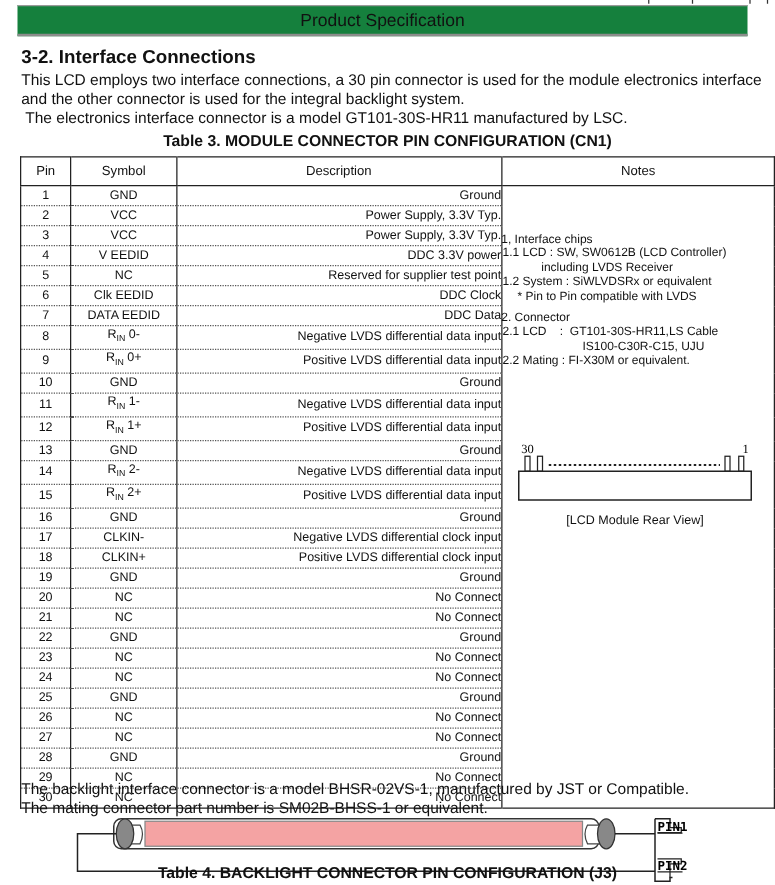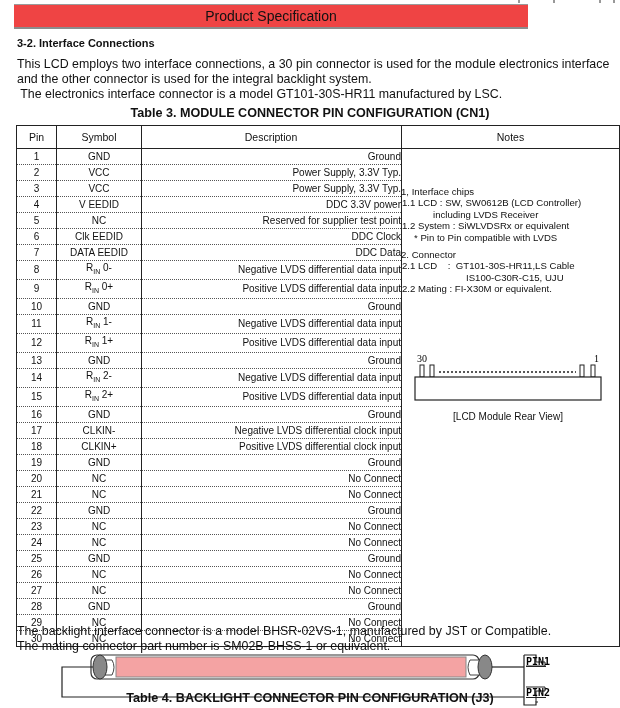--- a/index.html
+++ b/index.html
@@ -1,22 +1,22 @@
 <!DOCTYPE html>
 <html><head>
 <meta charset="utf-8">
 <style>
   html, body { margin:0; padding:0; background:#fff; }
   body { width:620px; height:708px; position:relative; overflow:hidden;
          font-family:"Liberation Sans", sans-serif; color:#111; }
   .topmarks { position:absolute; left:0; top:0; width:620px; height:4px; }
-  .hdrbar { position:absolute; left:14px; top:4px; width:514px; height:22px;
-            background:#ef4444; border-top:1px solid #9a9a9a; border-bottom:2px solid #8c8c8c;
+  .hdrbar { position:absolute; left:14px; top:4px; width:584px; height:22px;
+            background:#15803d; border-top:1px solid #9a9a9a; border-bottom:2px solid #8c8c8c;
             text-align:center; font-size:14px; line-height:22px; color:#111; }
-  .h2 { position:absolute; left:17px; top:37px; font-size:11px; font-weight:bold; }
+  .h2 { position:absolute; left:17px; top:37px; font-size:15px; font-weight:bold; }
   .para { position:absolute; left:17px; font-size:12.4px; line-height:15px; white-space:nowrap; }
   .tcap { position:absolute; left:0; width:620px; text-align:center; font-weight:bold; font-size:12.6px; }
   table.pins { position:absolute; left:16px; top:125px; border-collapse:collapse;
                border:1.5px solid #222; font-size:10px; }
   table.pins th { font-weight:normal; height:20px; border-bottom:1.5px solid #222; font-size:10.5px; }
   table.pins td { height:15px; padding:0; line-height:14px; }
   table.pins tr.r td { border-top:1px dotted #555; }
   table.pins tr.r:first-child td { border-top:none; }
   .c-pin { width:37px; text-align:center; border-right:1.5px solid #222; }
   .c-sym { width:82px; text-align:center; border-right:1.5px solid #222; }

